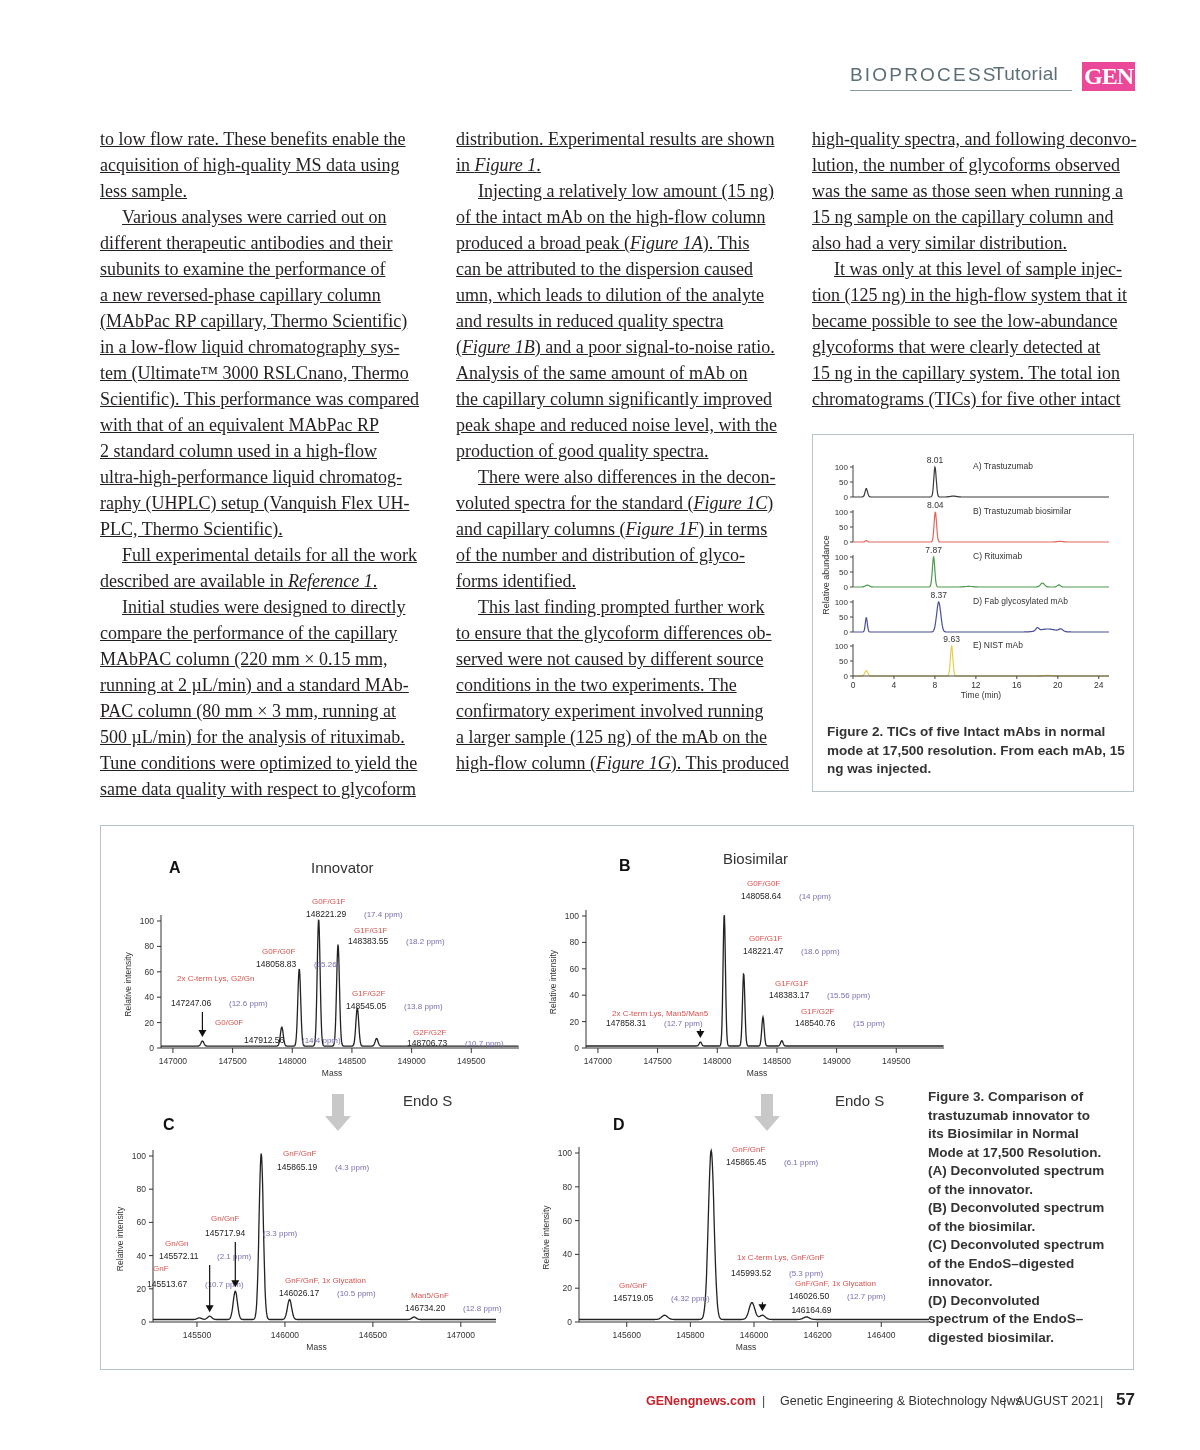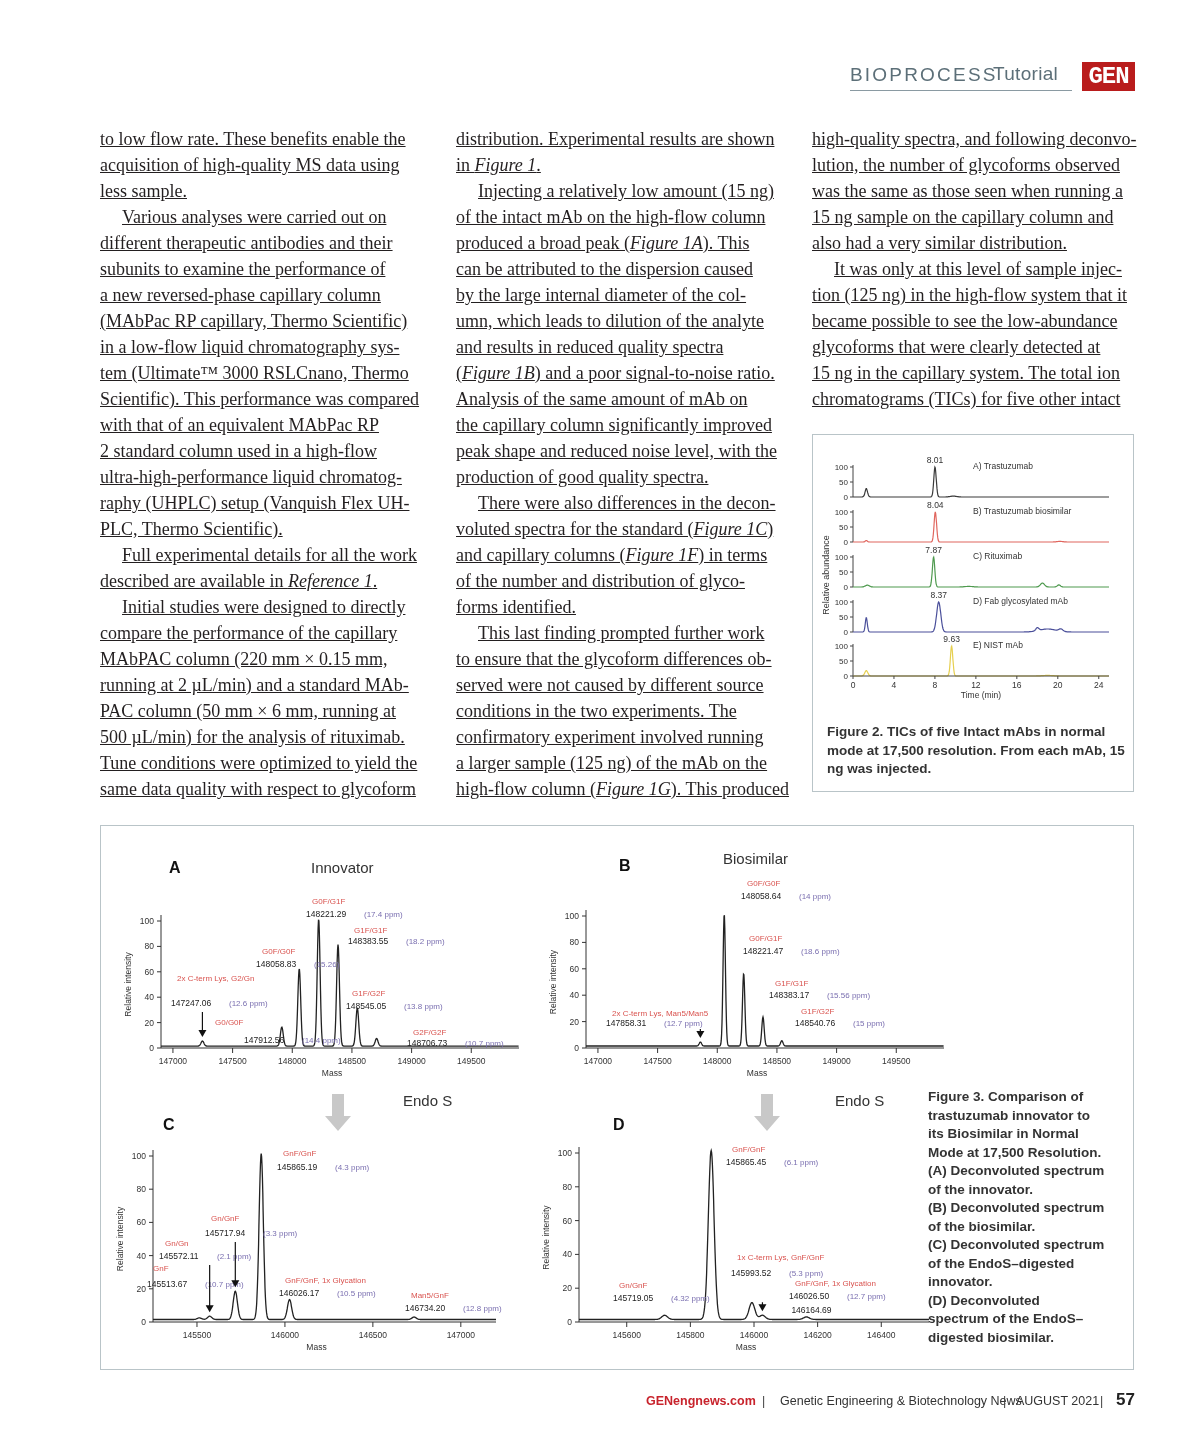--- a/index.html
+++ b/index.html
@@ -1,21 +1,21 @@
 <!DOCTYPE html>
 <html><head>
 <meta charset="utf-8">
 <style>
   html, body { margin:0; padding:0; background:#ffffff; }
   body { width:1200px; height:1450px; position:relative; overflow:hidden; font-family:"Liberation Serif", "DejaVu Serif", serif; color:#231f20; }
   .header { position:absolute; top:62px; left:850px; width:288px; height:30px; }
   .header .sec { position:absolute; left:0; top:2px; font-family:"Liberation Sans", sans-serif; font-size:19px; letter-spacing:2.2px; color:#5c6f78; }
   .header .tut { position:absolute; left:143px; top:1px; font-family:"Liberation Sans", sans-serif; font-size:19px; color:#5c6f78; letter-spacing:0.3px; }
   .header .rule { position:absolute; left:0; top:28px; width:222px; height:1px; background:#8a9aa2; }
-  .header .logo { position:absolute; left:232px; top:0; width:53px; height:29px; background:#b91c1c; color:#fff; font-family:Liberation Mono, monospace; font-weight:bold; font-size:24px; text-align:center; line-height:29px; letter-spacing:-1px; }
+  .header .logo { position:absolute; left:232px; top:0; width:53px; height:29px; background:#ec4899; color:#fff; font-family:Liberation Serif, serif; font-weight:bold; font-size:24px; text-align:center; line-height:29px; letter-spacing:-1px; }
 
   .col { position:absolute; top:126px; font-size:18px; line-height:26px; color:#231f20;text-decoration:underline; }
   .col p { margin:0; }
   .c1 { left:100px; width:330px; }
   .c2 { left:456px; width:330px; }
   .c3 { left:812px; width:330px; }
   .line { display:block; white-space:nowrap; }
 
   .fig2 { position:absolute; left:812px; top:434px; width:320px; height:356px; border:1.5px solid #b9c4c8; background:#fff; }
   .fig2 svg { position:absolute; left:0; top:0; }
@@ -66,37 +66,36 @@
     </p>
     <p>
       <span class="line" style="text-indent: 22px;">Full experimental details for all the work</span>
       <span class="line">described are available in <i>Reference 1</i>.</span>
     </p>
     <p>
       <span class="line" style="text-indent: 22px;">Initial studies were designed to directly</span>
       <span class="line">compare the performance of the capillary</span>
       <span class="line">MAbPAC column (220 mm × 0.15 mm,</span>
       <span class="line">running at 2 µL/min) and a standard MAb-</span>
-      <span class="line">PAC column (50 mm × 6 mm, running at</span>
+      <span class="line">PAC column (80 mm × 3 mm, running at</span>
       <span class="line">500 µL/min) for the analysis of rituximab.</span>
       <span class="line">Tune conditions were optimized to yield the</span>
       <span class="line">same data quality with respect to glycoform</span>
     </p>
   </div>
 <div class="col c2">
     <p>
       <span class="line">distribution. Experimental results are shown</span>
       <span class="line">in <i>Figure 1</i>.</span>
     </p>
     <p>
       <span class="line" style="text-indent: 22px;">Injecting a relatively low amount (15 ng)</span>
       <span class="line">of the intact mAb on the high-flow column</span>
       <span class="line">produced a broad peak (<i>Figure 1A</i>). This</span>
       <span class="line">can be attributed to the dispersion caused</span>
-      <span class="line">by the large internal diameter of the col-</span>
       <span class="line">umn, which leads to dilution of the analyte</span>
       <span class="line">and results in reduced quality spectra</span>
       <span class="line">(<i>Figure 1B</i>) and a poor signal-to-noise ratio.</span>
       <span class="line">Analysis of the same amount of mAb on</span>
       <span class="line">the capillary column significantly improved</span>
       <span class="line">peak shape and reduced noise level, with the</span>
       <span class="line">production of good quality spectra.</span>
     </p>
     <p>
       <span class="line" style="text-indent: 22px;">There were also differences in the decon-</span>

